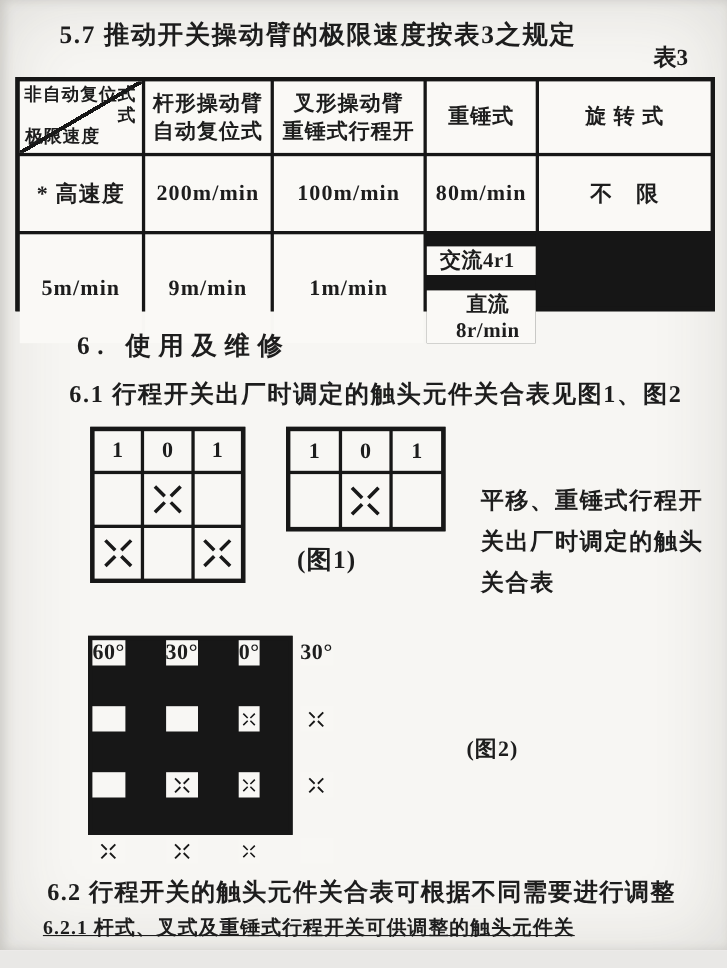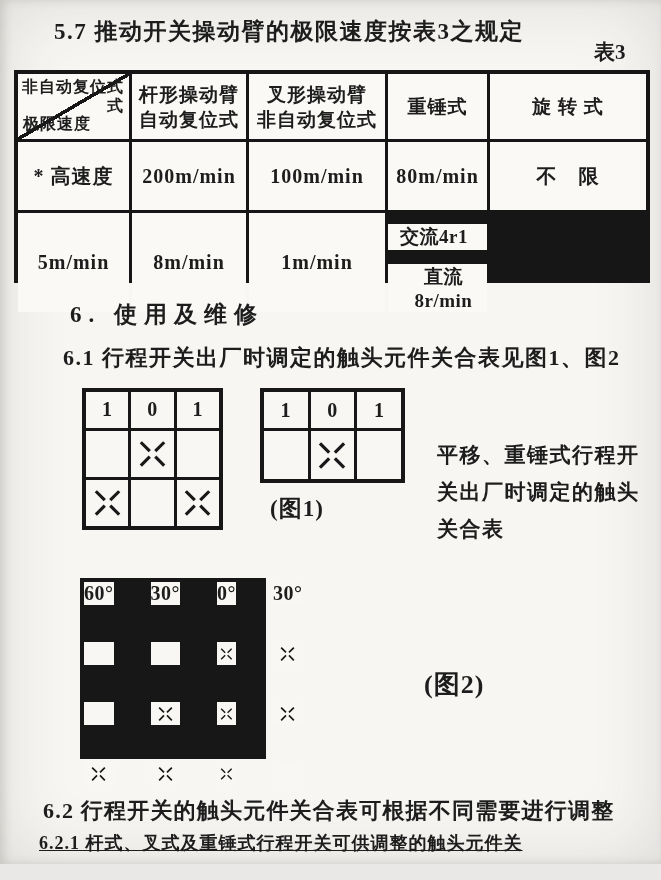--- a/index.html
+++ b/index.html
@@ -64,53 +64,53 @@
   }
   .gcell { background:#f8f7f4; display:flex; align-items:center; justify-content:center; }
   .ghead { font-size:20px; font-weight:600; letter-spacing:.5px; }
   .gcell svg { width:78%; height:78%; display:block; }
 
   .ga { left:82px; top:388px; width:141px; height:142px; }
   .gb { left:260px; top:388px; width:145px; height:95px; }
   .g2 { left:80px; top:578px; width:186px; height:181px; }
 
   .figcap1 { left:270px; top:493px; font-size:23px; font-weight:600; letter-spacing:1px; }
-  .figcap2 { left:424px; top:667px; font-size:26px; font-weight:600; letter-spacing:1px; }
+  .figcap2 { left:424px; top:667px; font-size:20px; font-weight:600; letter-spacing:1px; }
   .note1 { left:437px; top:437px; font-size:21px; font-weight:700; line-height:37px; letter-spacing:1.5px; }
   .note2 { left:308px; top:586px; font-size:21px; font-weight:700; line-height:40px; letter-spacing:1.5px; }
 </style>
 </head>
 <body>
 
 <div class="page">
 
   <div class="abs h57">5.7 推动开关操动臂的极限速度按表3之规定</div>
   <div class="abs tlabel">表3</div>
 
   <div class="abs t3">
     <div class="cell corner">
       <span class="ct pre">非自动复位式
 式</span>
       <span class="cb">极限速度</span>
     </div>
     <div class="cell th pre">杆形操动臂
 自动复位式</div>
     <div class="cell th pre">叉形操动臂
-非自动复位式</div>
+重锤式行程开</div>
     <div class="cell th">重锤式</div>
     <div class="cell th">旋 转 式</div>
 
     <div class="cell">* 高速度</div>
     <div class="cell">200m/min</div>
     <div class="cell">100m/min</div>
     <div class="cell">80m/min</div>
     <div class="cell">不　限</div>
 
     <div class="cell">5m/min</div>
-    <div class="cell">8m/min</div>
+    <div class="cell">9m/min</div>
     <div class="cell">1m/min</div>
     <div class="cell split">
       <div class="half">交流4r1</div>
       <div class="half">直流8r/min</div>
     </div>
   </div>
 
   <div class="abs h6">6. 使用及维修</div>
   <div class="abs l61">6.1 行程开关出厂时调定的触头元件关合表见图1、图2</div>
 

